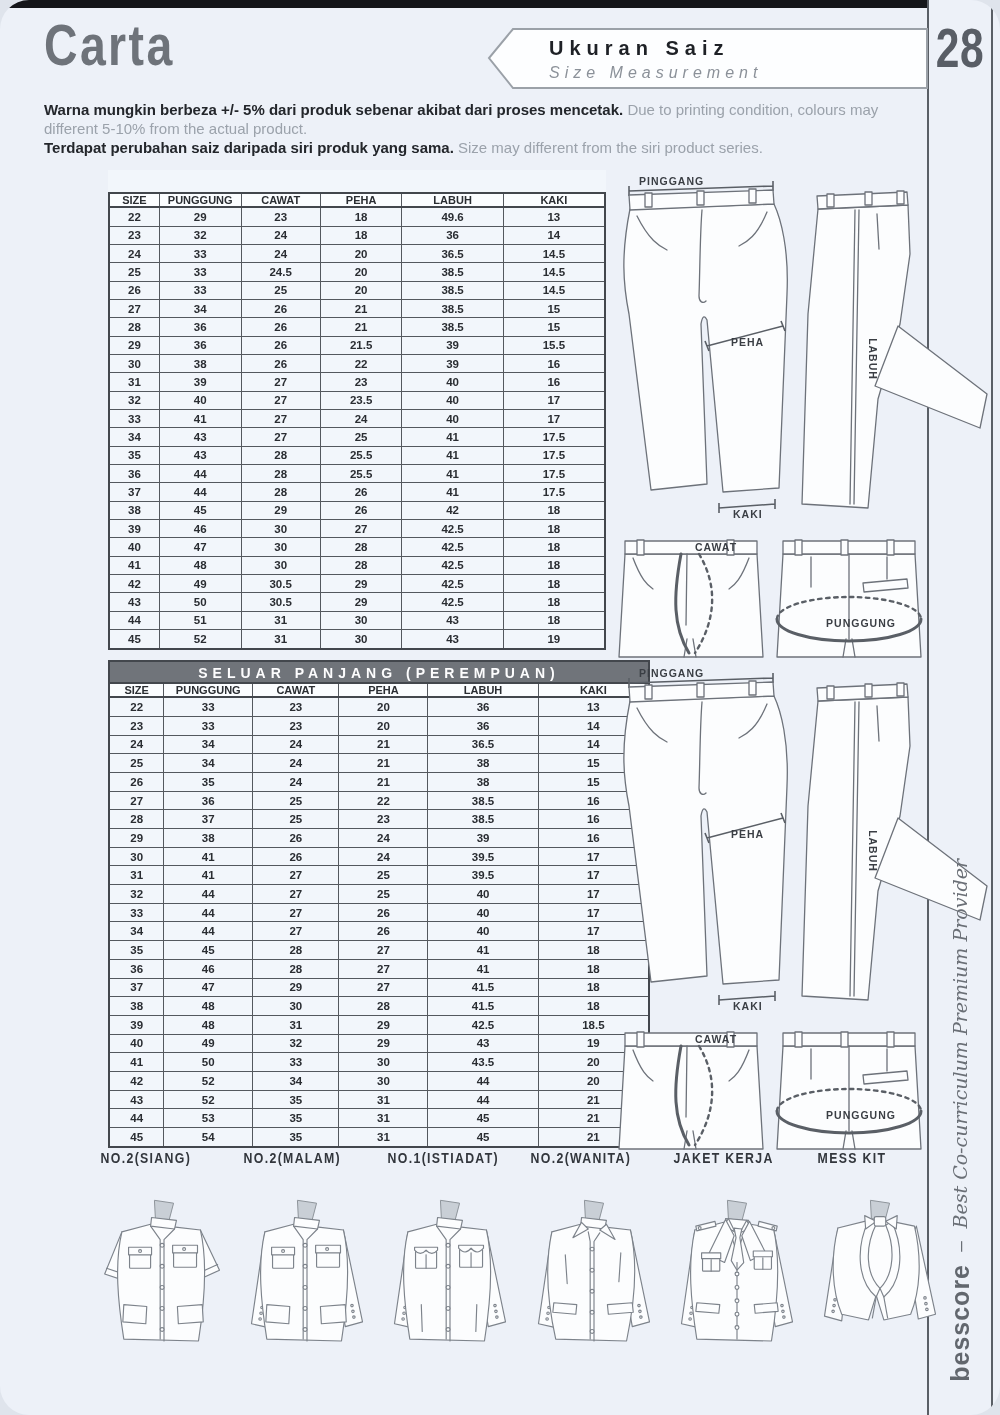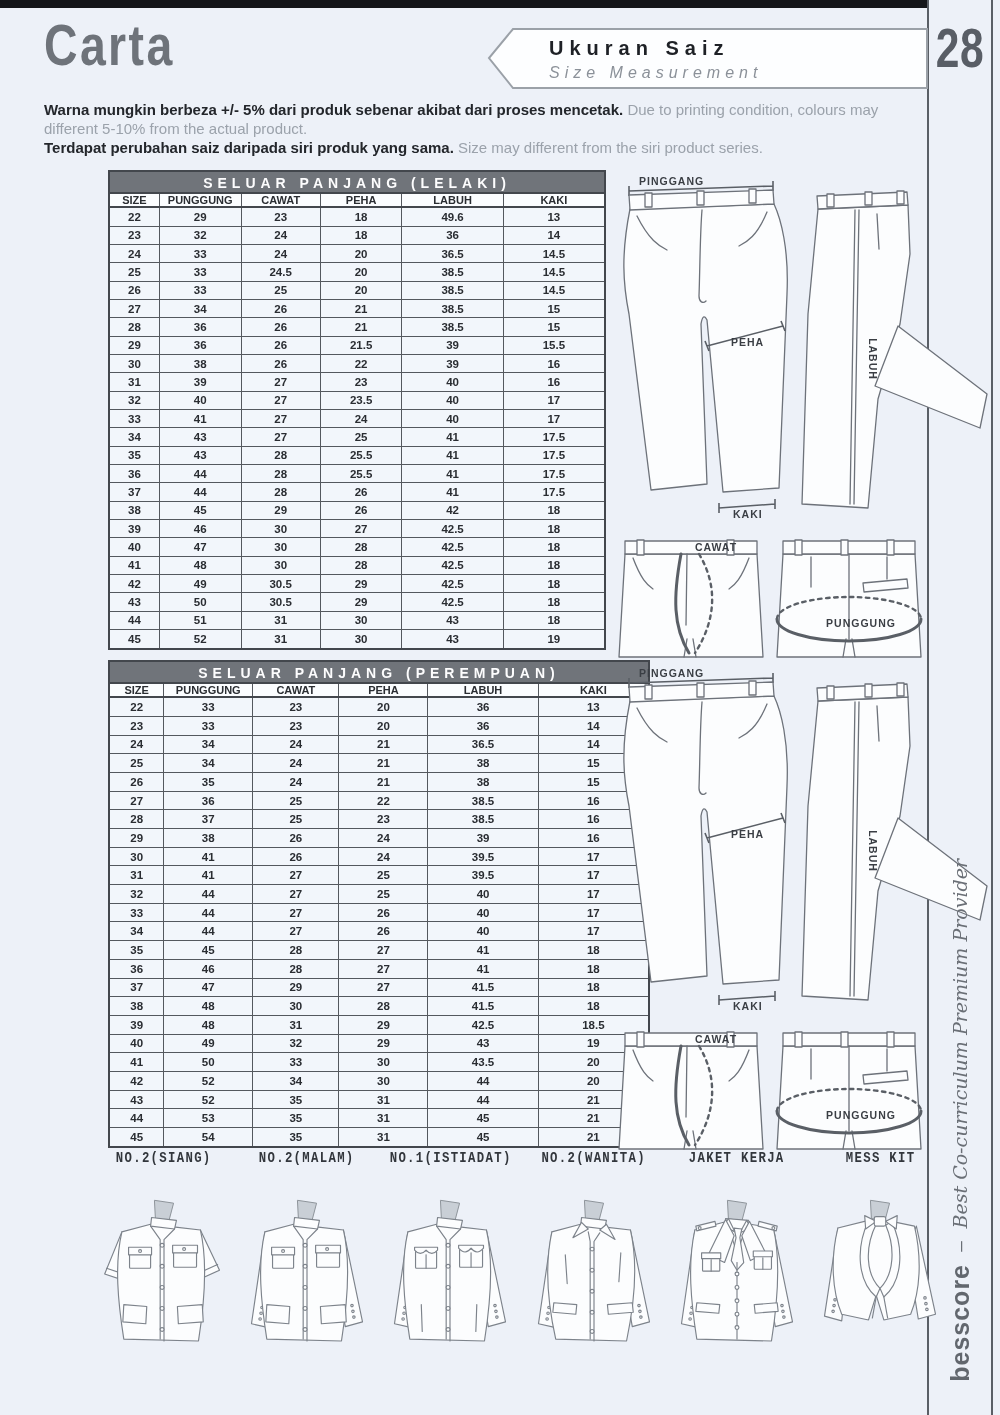--- a/index.html
+++ b/index.html
@@ -1,17 +1,17 @@
 <!DOCTYPE html>
 <html><head>
 <meta charset="utf-8">
 <style>
   html,body{margin:0;padding:0;}
   body{font-family:"Liberation Sans",sans-serif;background:#dfe4ec;}
-  #page{position:relative;width:1000px;height:1415px;background:#edf1f8;overflow:hidden;margin:0 auto;}
+  #page{position:relative;width:1000px;height:1415px;background:#edf1f8;overflow:hidden;margin:0 auto;border-radius:29px;}
   .abs{position:absolute;}
 
   
   #top-strip{left:0;top:0;width:928px;height:8px;background:#15161a;}
   #vline-inner{left:927px;top:0;width:2px;height:1415px;background:#5a5f66;}
   #vline-outer{left:991px;top:0;width:2px;height:1415px;background:#5a5f66;}
 
   
   #page-title{left:44px;top:16px;font-size:58px;font-weight:700;color:#6e737a;letter-spacing:3px;transform:scaleX(0.80);transform-origin:left top;line-height:1;}
   #page-number{left:928px;top:20px;width:64px;text-align:center;font-size:56px;font-weight:700;color:#595e66;letter-spacing:1px;transform:scaleX(0.76);transform-origin:center top;line-height:1;}
@@ -46,21 +46,21 @@
   #diagram-group-2{left:615px;top:666px;width:380px;height:480px;}
   .ln{fill:none;stroke:#6d727a;stroke-width:1.3;stroke-linejoin:round;stroke-linecap:round;}
   .fl{fill:#fcfdfe;stroke:#6d727a;stroke-width:1.3;stroke-linejoin:round;}
   .thick{fill:none;stroke:#5a5f66;stroke-width:3;stroke-linecap:round;}
   .dash{fill:none;stroke:#5a5f66;stroke-width:2.4;stroke-dasharray:3.5 4.5;stroke-linecap:round;}
   .meas{fill:none;stroke:#5a5f66;stroke-width:1.6;}
   .dlabel{font-family:"Liberation Sans",sans-serif;font-size:10.5px;font-weight:700;fill:#3a3e44;letter-spacing:1px;}
 
   
   #uniform-row{left:92px;top:1150px;width:860px;display:grid;grid-template-columns:repeat(6,1fr);}
-  .uniform-cell{text-align:center;font-family:Liberation Mono, monospace;}
+  .uniform-cell{}
   .uniform-label{font-size:14px;font-weight:700;color:#32363c;letter-spacing:1.5px;transform:scaleX(0.88);transform-origin:center;white-space:nowrap;margin-bottom:8px;}
   .uniform-cell svg{display:block;margin:0 auto;}
   .nk{fill:#c9cfd6;stroke:#8a9097;stroke-width:1;}
   .jl{fill:none;stroke:#7d838b;stroke-width:1.2;stroke-linejoin:round;stroke-linecap:round;}
   .jf{fill:#fcfdfe;stroke:#7d838b;stroke-width:1.2;stroke-linejoin:round;}
 
   
   #sidebar-col{left:928px;top:0;width:64px;height:1400px;display:flex;justify-content:center;align-items:flex-end;}
   #sidebar-brand{writing-mode:vertical-rl;transform:rotate(180deg);margin-bottom:18px;white-space:nowrap;color:#6a6f76;}
   #sidebar-brand .brand{font-size:25px;font-weight:700;letter-spacing:1px;color:#62676e;}
@@ -84,21 +84,20 @@
   </svg>
 
   <div class="abs" id="page-number">28</div>
 
   <div class="abs" id="disclaimers">
     <div class="disc-line"><span class="disc-ms">Warna mungkin berbeza +/- 5% dari produk sebenar akibat dari proses mencetak.</span> <span class="disc-en">Due to printing condition, colours may different 5-10% from the actual product.</span></div>
     <div class="disc-line"><span class="disc-ms">Terdapat perubahan saiz daripada siri produk yang sama.</span> <span class="disc-en">Size may different from the siri product series.</span></div>
   </div>
 
   <div class="abs size-table" id="table-lelaki">
-    <div class="tbl-title">SELUAR PANJANG (LELAKI)</div>
     <div class="tbl-body">
         <table class="size-grid">
           <thead>
             <tr>
               <th>SIZE</th>
               <th>PUNGGUNG</th>
               <th>CAWAT</th>
               <th>PEHA</th>
               <th>LABUH</th>
               <th>KAKI</th>

